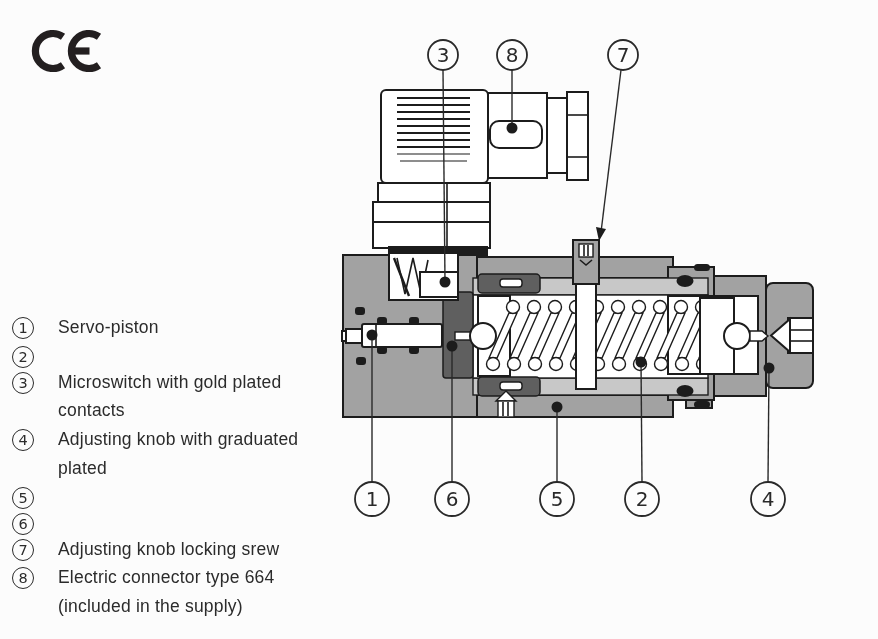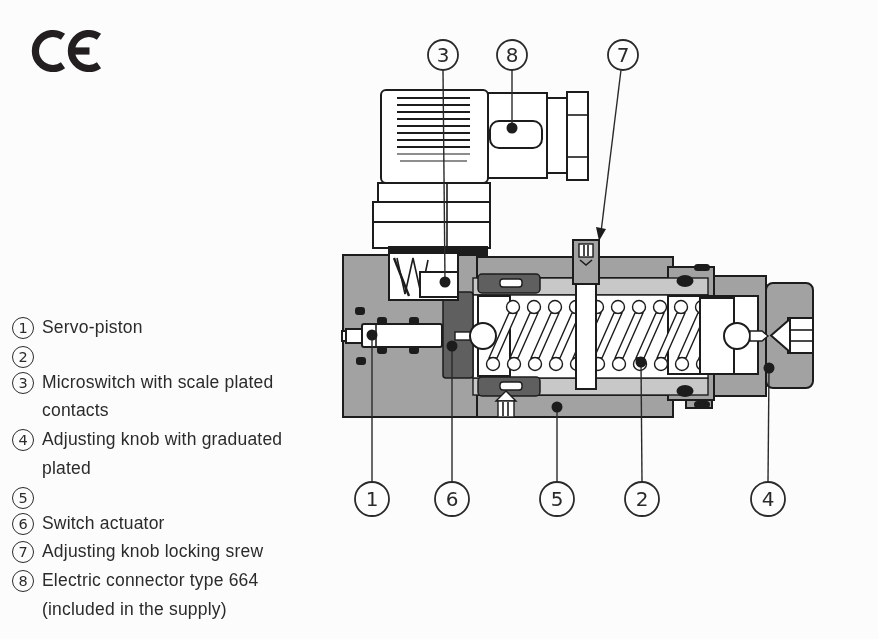--- a/index.html
+++ b/index.html
@@ -28,21 +28,21 @@
     position:absolute;left:12px;top:313px;width:312px;margin:0;padding:0;
     list-style:none;
   }
   .legend li{display:flex;align-items:flex-start;}
   .lnum{
     flex:0 0 auto;width:20px;height:20px;border:1.9px solid #2b2b2b;border-radius:50%;
     font-size:14.5px;line-height:20px;text-align:center;color:#2b2b2b;margin-top:4px;
     font-family:"DejaVu Sans","Liberation Sans",sans-serif;
   }
   .ltext{
-    display:block;width:266px;margin-left:8px;color:#2b2b2b;
+    display:block;width:266px;margin-left:24px;color:#2b2b2b;
     font-size:17.5px;line-height:28.7px;letter-spacing:.2px;
   }
 </style>
 </head>
 <body>
 
 <div class="canvas">
 
   <svg class="diagram-svg" width="878" height="639" viewBox="0 0 878 639">
 
@@ -230,32 +230,31 @@
   <ol class="legend">
     <li>
       <span class="lnum">1</span>
       <span class="ltext">Servo-piston</span>
     </li>
     <li>
       <span class="lnum">2</span>
     </li>
     <li>
       <span class="lnum">3</span>
-      <span class="ltext">Microswitch with scale plated contacts</span>
+      <span class="ltext">Microswitch with gold plated contacts</span>
     </li>
     <li>
       <span class="lnum">4</span>
       <span class="ltext">Adjusting knob with graduated plated</span>
     </li>
     <li>
       <span class="lnum">5</span>
     </li>
     <li>
       <span class="lnum">6</span>
-      <span class="ltext">Switch actuator</span>
     </li>
     <li>
       <span class="lnum">7</span>
       <span class="ltext">Adjusting knob locking srew</span>
     </li>
     <li>
       <span class="lnum">8</span>
       <span class="ltext">Electric connector type 664 (included in the supply)</span>
     </li>
   </ol>

